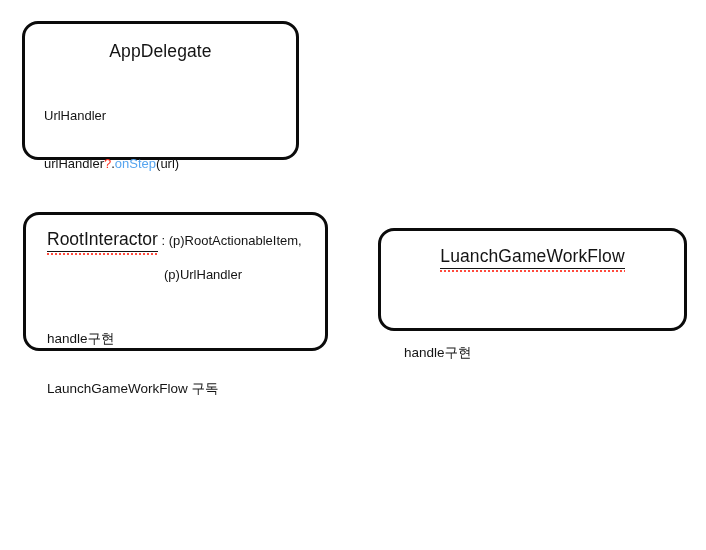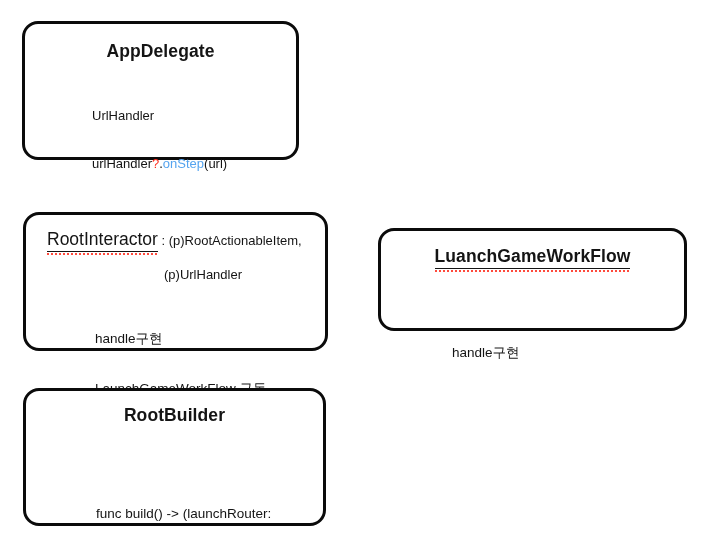--- a/index.html
+++ b/index.html
@@ -32,34 +32,33 @@
   #box-appdelegate { left: 22px; top: 21px; width: 277px; height: 139px; }
   #box-rootinteractor { left: 23px; top: 212px; width: 305px; height: 139px; }
   #box-luanchgameworkflow { left: 378px; top: 228px; width: 309px; height: 103px; }
   #box-rootbuilder { left: 23px; top: 388px; width: 303px; height: 138px; }
 
   .box-title {
     position: absolute;
     left: 0; right: 0;
     text-align: center;
     font-size: 17.5px;
-    font-weight: 700;
+    font-weight: 400;
     letter-spacing: 0.1px;
     white-space: nowrap;
   }
   #box-appdelegate .box-title { top: 17px; }
   #box-luanchgameworkflow .box-title { top: 15px; }
   #box-rootbuilder .box-title { top: 14px; }
 
   .body-text {
     position: absolute;
     font-size: 13px;
     line-height: 16px;
     white-space: pre;
-    margin-left: 48px;
   }
   #b1-lines-top { left: 19px; top: 52px; }
   #b1-lines-bottom { left: 22px; top: 93px; }
 
   
   #b2-titleblock {
     position: absolute;
     left: 21px; top: 14px;
     white-space: nowrap;
   }
@@ -112,21 +111,14 @@
     </div>
   </div>
 
   <div class="box" id="box-luanchgameworkflow">
     <div class="box-title"><span class="u-spell">LuanchGameWorkFlow</span></div>
     <div class="body-text" id="b3-body">
       <div>handle구현</div>
     </div>
   </div>
 
-  <div class="box" id="box-rootbuilder">
-    <div class="box-title">RootBuilder</div>
-    <div class="body-text" id="b4-body">
-      <div>func build() -&gt; (launchRouter:</div>
-      
-    </div>
-  </div>
 
 </div>
 
 </body></html>

